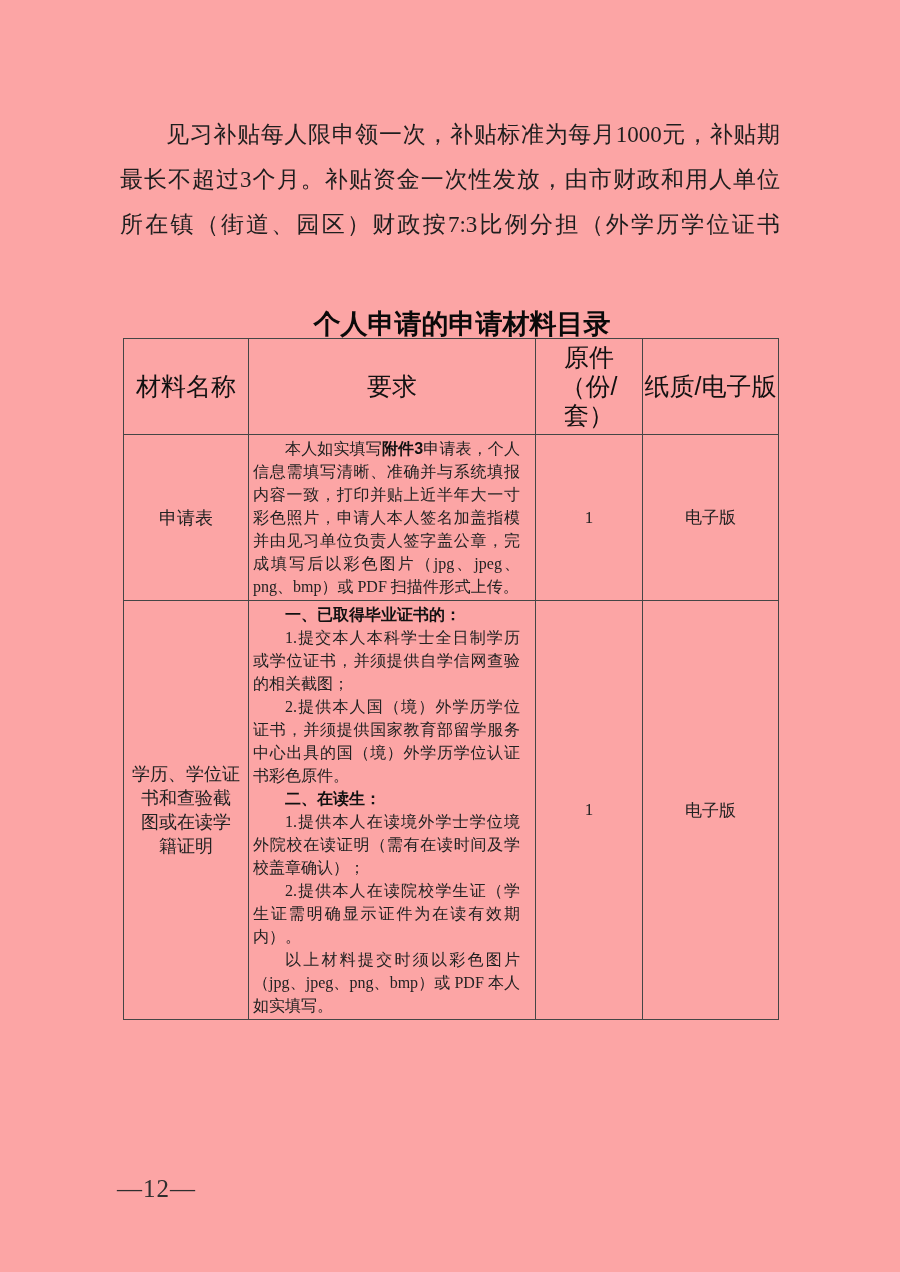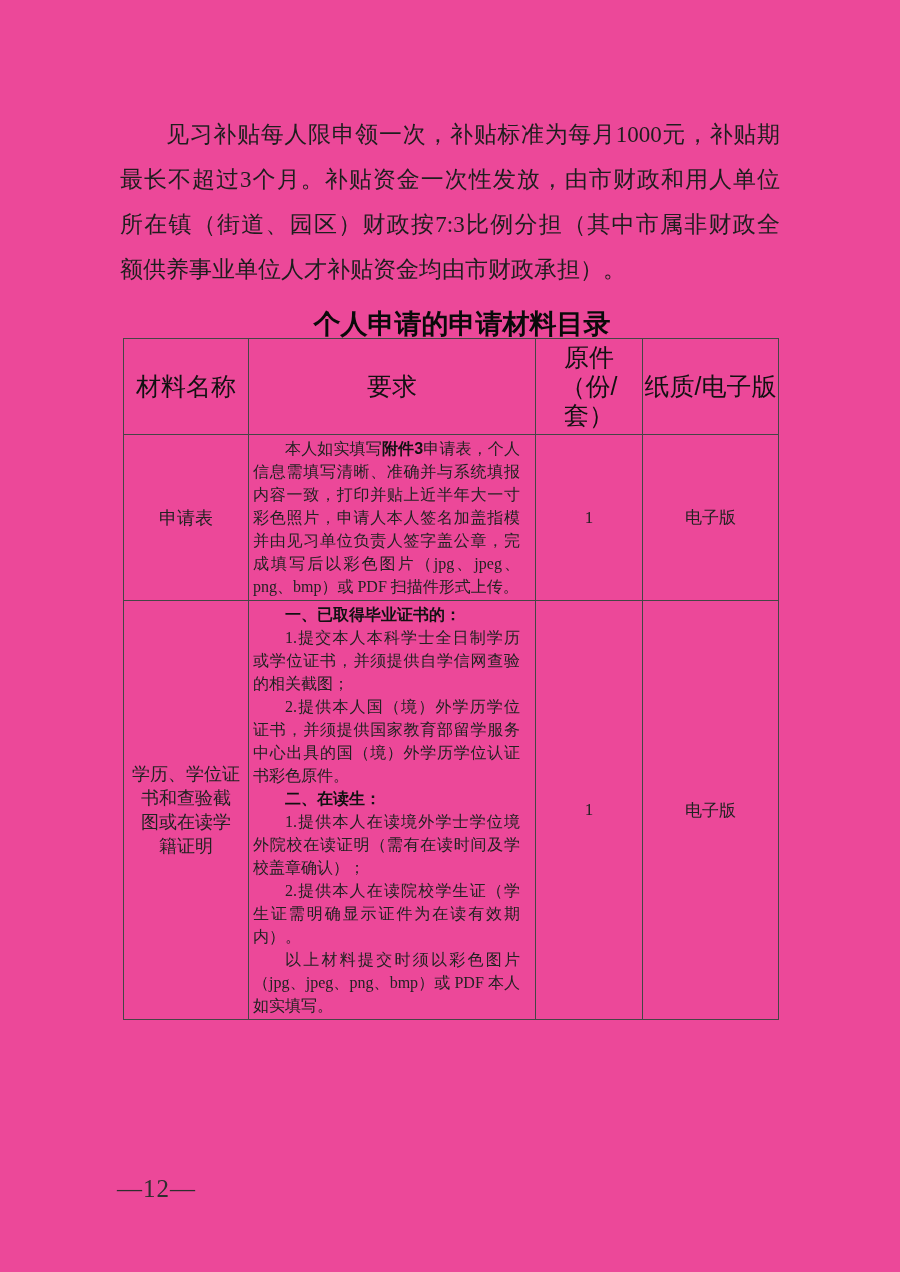--- a/index.html
+++ b/index.html
@@ -1,17 +1,17 @@
 <!DOCTYPE html>
 <html><head>
 <meta charset="utf-8">
 <style>
   html,body{margin:0;padding:0;background:#ffffff;}
   .page{
-    position:relative;width:900px;height:1272px;background:#ec4899;
+    position:relative;width:900px;height:1272px;background:#fca5a5;
     font-family:"Liberation Serif","DejaVu Serif",serif;color:#1e1e1e;
     overflow:hidden;
   }
   
   .para{position:absolute;left:120px;top:112px;width:660px;font-size:23px;}
   .pline{line-height:45px;height:45px;text-align:justify;}
   .pline.fill{text-align-last:justify;}
   .pline.indent{text-indent:2em;}
   
   .doc-title{
@@ -45,22 +45,21 @@
   .pagenum{position:absolute;left:117px;top:1175px;font-size:25px;color:#2e2e2e;letter-spacing:1px;}
 </style>
 </head>
 <body>
 
 <div class="page">
 
   <div class="para">
     <div class="pline fill indent">见习补贴每人限申领一次，补贴标准为每月1000元，补贴期</div>
     <div class="pline fill">最长不超过3个月。补贴资金一次性发放，由市财政和用人单位</div>
-    <div class="pline fill">所在镇（街道、园区）财政按7:3比例分担（其中市属非财政全</div>
-    <div class="pline">额供养事业单位人才补贴资金均由市财政承担）。</div>
+    <div class="pline fill">所在镇（街道、园区）财政按7:3比例分担（外学历学位证书</div>
   </div>
 
   <h2 class="doc-title">个人申请的申请材料目录</h2>
 
   <table class="materials">
     <colgroup>
       <col style="width:125px">
       <col style="width:287px">
       <col style="width:107px">
       <col style="width:136px">

